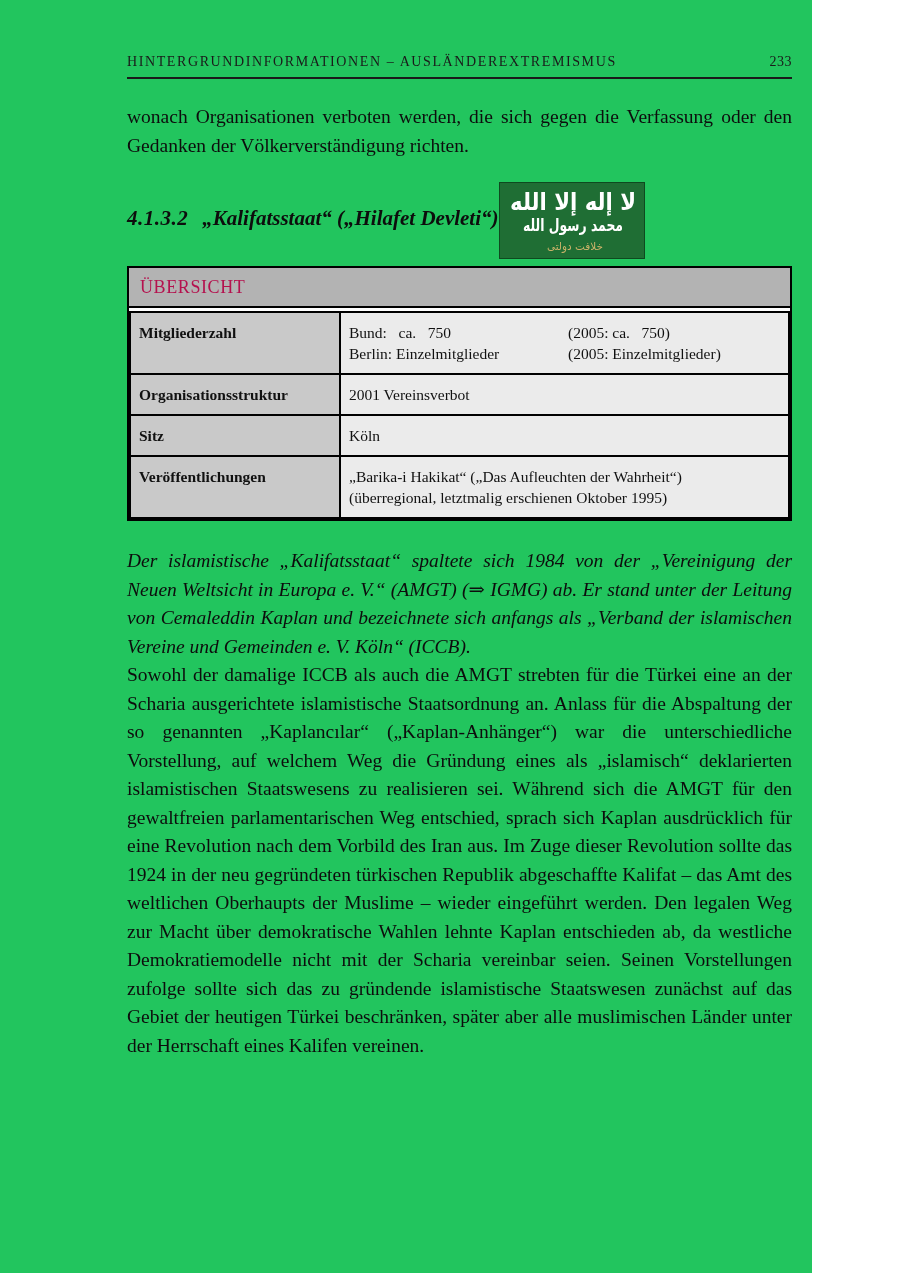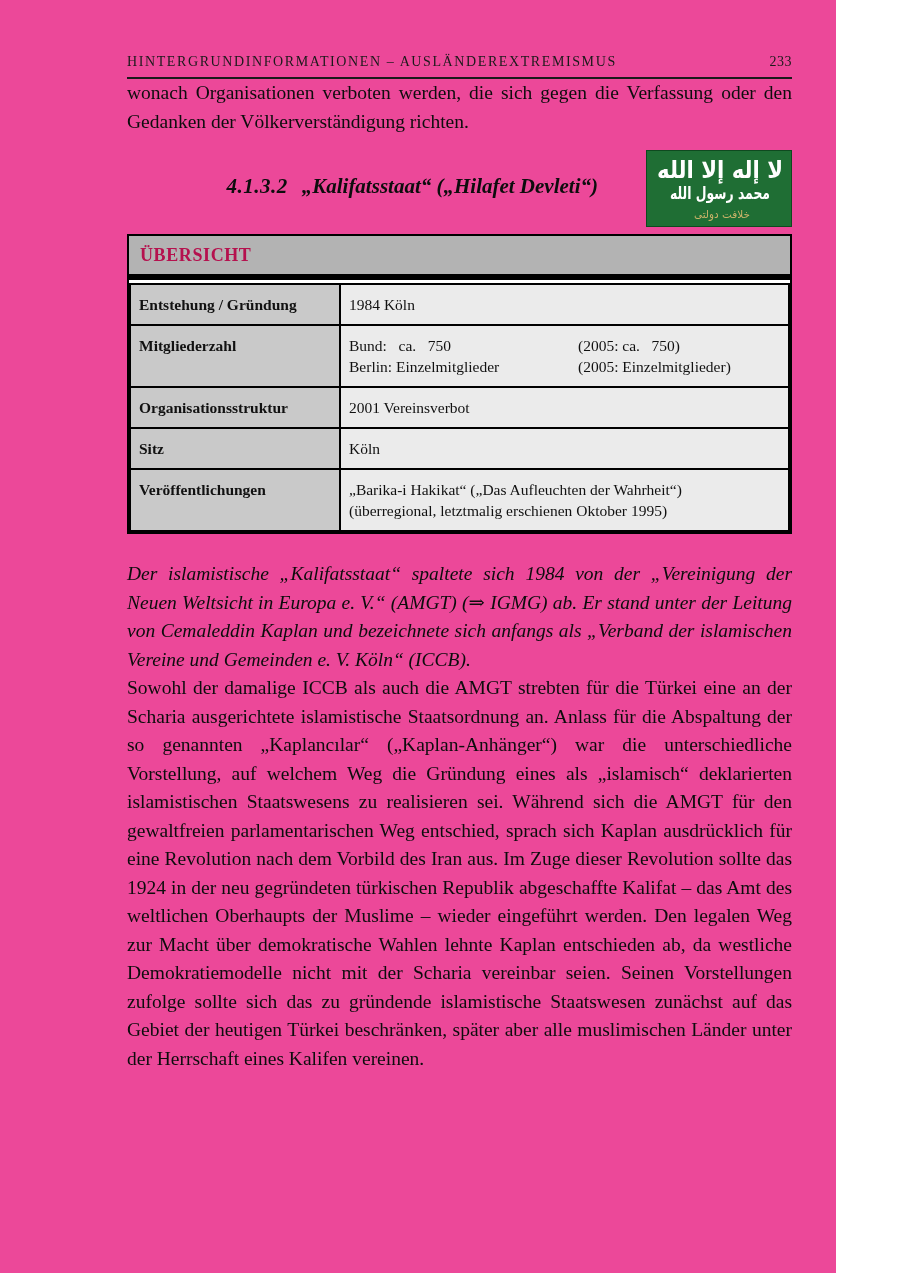--- a/index.html
+++ b/index.html
@@ -4,25 +4,24 @@
 <style>
   html, body {
     margin: 0;
     padding: 0;
     background: #ffffff;
   }
   #page {
     position: relative;
     width: 812px;
     height: 1273px;
-    background: #ec4899;
+    background: #22c55e;
     overflow: hidden;
     font-family: "Liberation Serif", "DejaVu Serif", serif;
     color: #111111;
-    padding-left: 24px;
   }
   
   #accent-bar {
     position: absolute;
     left: 851px;
     top: 20px;
     width: 29px;
     height: 1228px;
     background: #b01150;
   }
@@ -48,31 +47,30 @@
     letter-spacing: 0.5px;
   }
   
   .body-par {
     margin: 0;
     font-size: 19.5px;
     line-height: 28.5px;
     text-align: justify;
     color: #0d0d0d;
   }
-  .intro-par { }
+  .intro-par { margin-top: 24px; }
   .par-1 { margin-top: 26px; font-style: italic; }
   .par-2 { }
   
   .section-row {
-    margin-top: 14px;
+    margin-top: 22px;
     display: flex;
-    justify-content: flex-end;
+    justify-content: flex-start;
     align-items: flex-start;
     height: 78px;
-    gap: 48px;
   }
   .section-heading {
     font-size: 21px;
     font-weight: bold;
     font-style: italic;
     padding-top: 24px;
     white-space: nowrap;
     color: #0d0d0d;
   }
   .section-heading .sec-num {
@@ -87,25 +85,25 @@
   .flag-wrap svg { display: block; }
   
   .ov-table {
     margin-top: 6px;
     border: 2px solid #000000;
     background: #ffffff;
   }
   .ov-title {
     background: #b3b3b3;
     color: #b5114e;
-    font-weight: bold;
+    font-weight: normal;
     font-size: 18px;
     letter-spacing: 0.6px;
     padding: 9px 11px 8px 11px;
-    border-bottom: 6px solid #000000;
+    border-bottom: 2px solid #000000;
   }
   .ov-grid {
     width: 100%;
     border-collapse: collapse;
     margin-top: 3px;
     font-size: 15.5px;
     line-height: 21px;
   }
   .ov-grid td {
     border: 2px solid #000000;
@@ -116,21 +114,21 @@
     width: 189px;
     background: #c9c9c9;
     font-weight: bold;
   }
   .ov-grid td.val {
     background: #ebebeb;
   }
   .memb-grid {
     display: grid;
     grid-template-columns: 213px auto;
-    column-gap: 16px;
+    column-gap: 6px;
   }
   .pre { white-space: pre-wrap; }
 </style>
 </head>
 <body>
 
 <div id="page">
 
   <div id="accent-bar"></div>
 
@@ -155,24 +153,20 @@
           <text x="76" y="68" text-anchor="middle" font-size="11" fill="#c9b268" textLength="56" lengthAdjust="spacingAndGlyphs" style="font-family:'DejaVu Sans',sans-serif">خلافت دولتى</text>
         </svg>
       </div>
     </div>
 
     <div class="ov-table">
       <div class="ov-title">ÜBERSICHT</div>
       <table class="ov-grid">
         <tbody>
           <tr>
-            <td class="lbl">Entstehung / Gründung</td>
-            <td class="val">1984 Köln</td>
-          </tr>
-          <tr>
             <td class="lbl">Mitgliederzahl</td>
             <td class="val">
               <div class="memb-grid">
                 <span class="pre">Bund:   ca.   750</span>
                 <span class="pre">(2005: ca.   750)</span>
                 <span class="pre">Berlin: Einzelmitglieder</span>
                 <span class="pre">(2005: Einzelmitglieder)</span>
               </div>
             </td>
           </tr>

